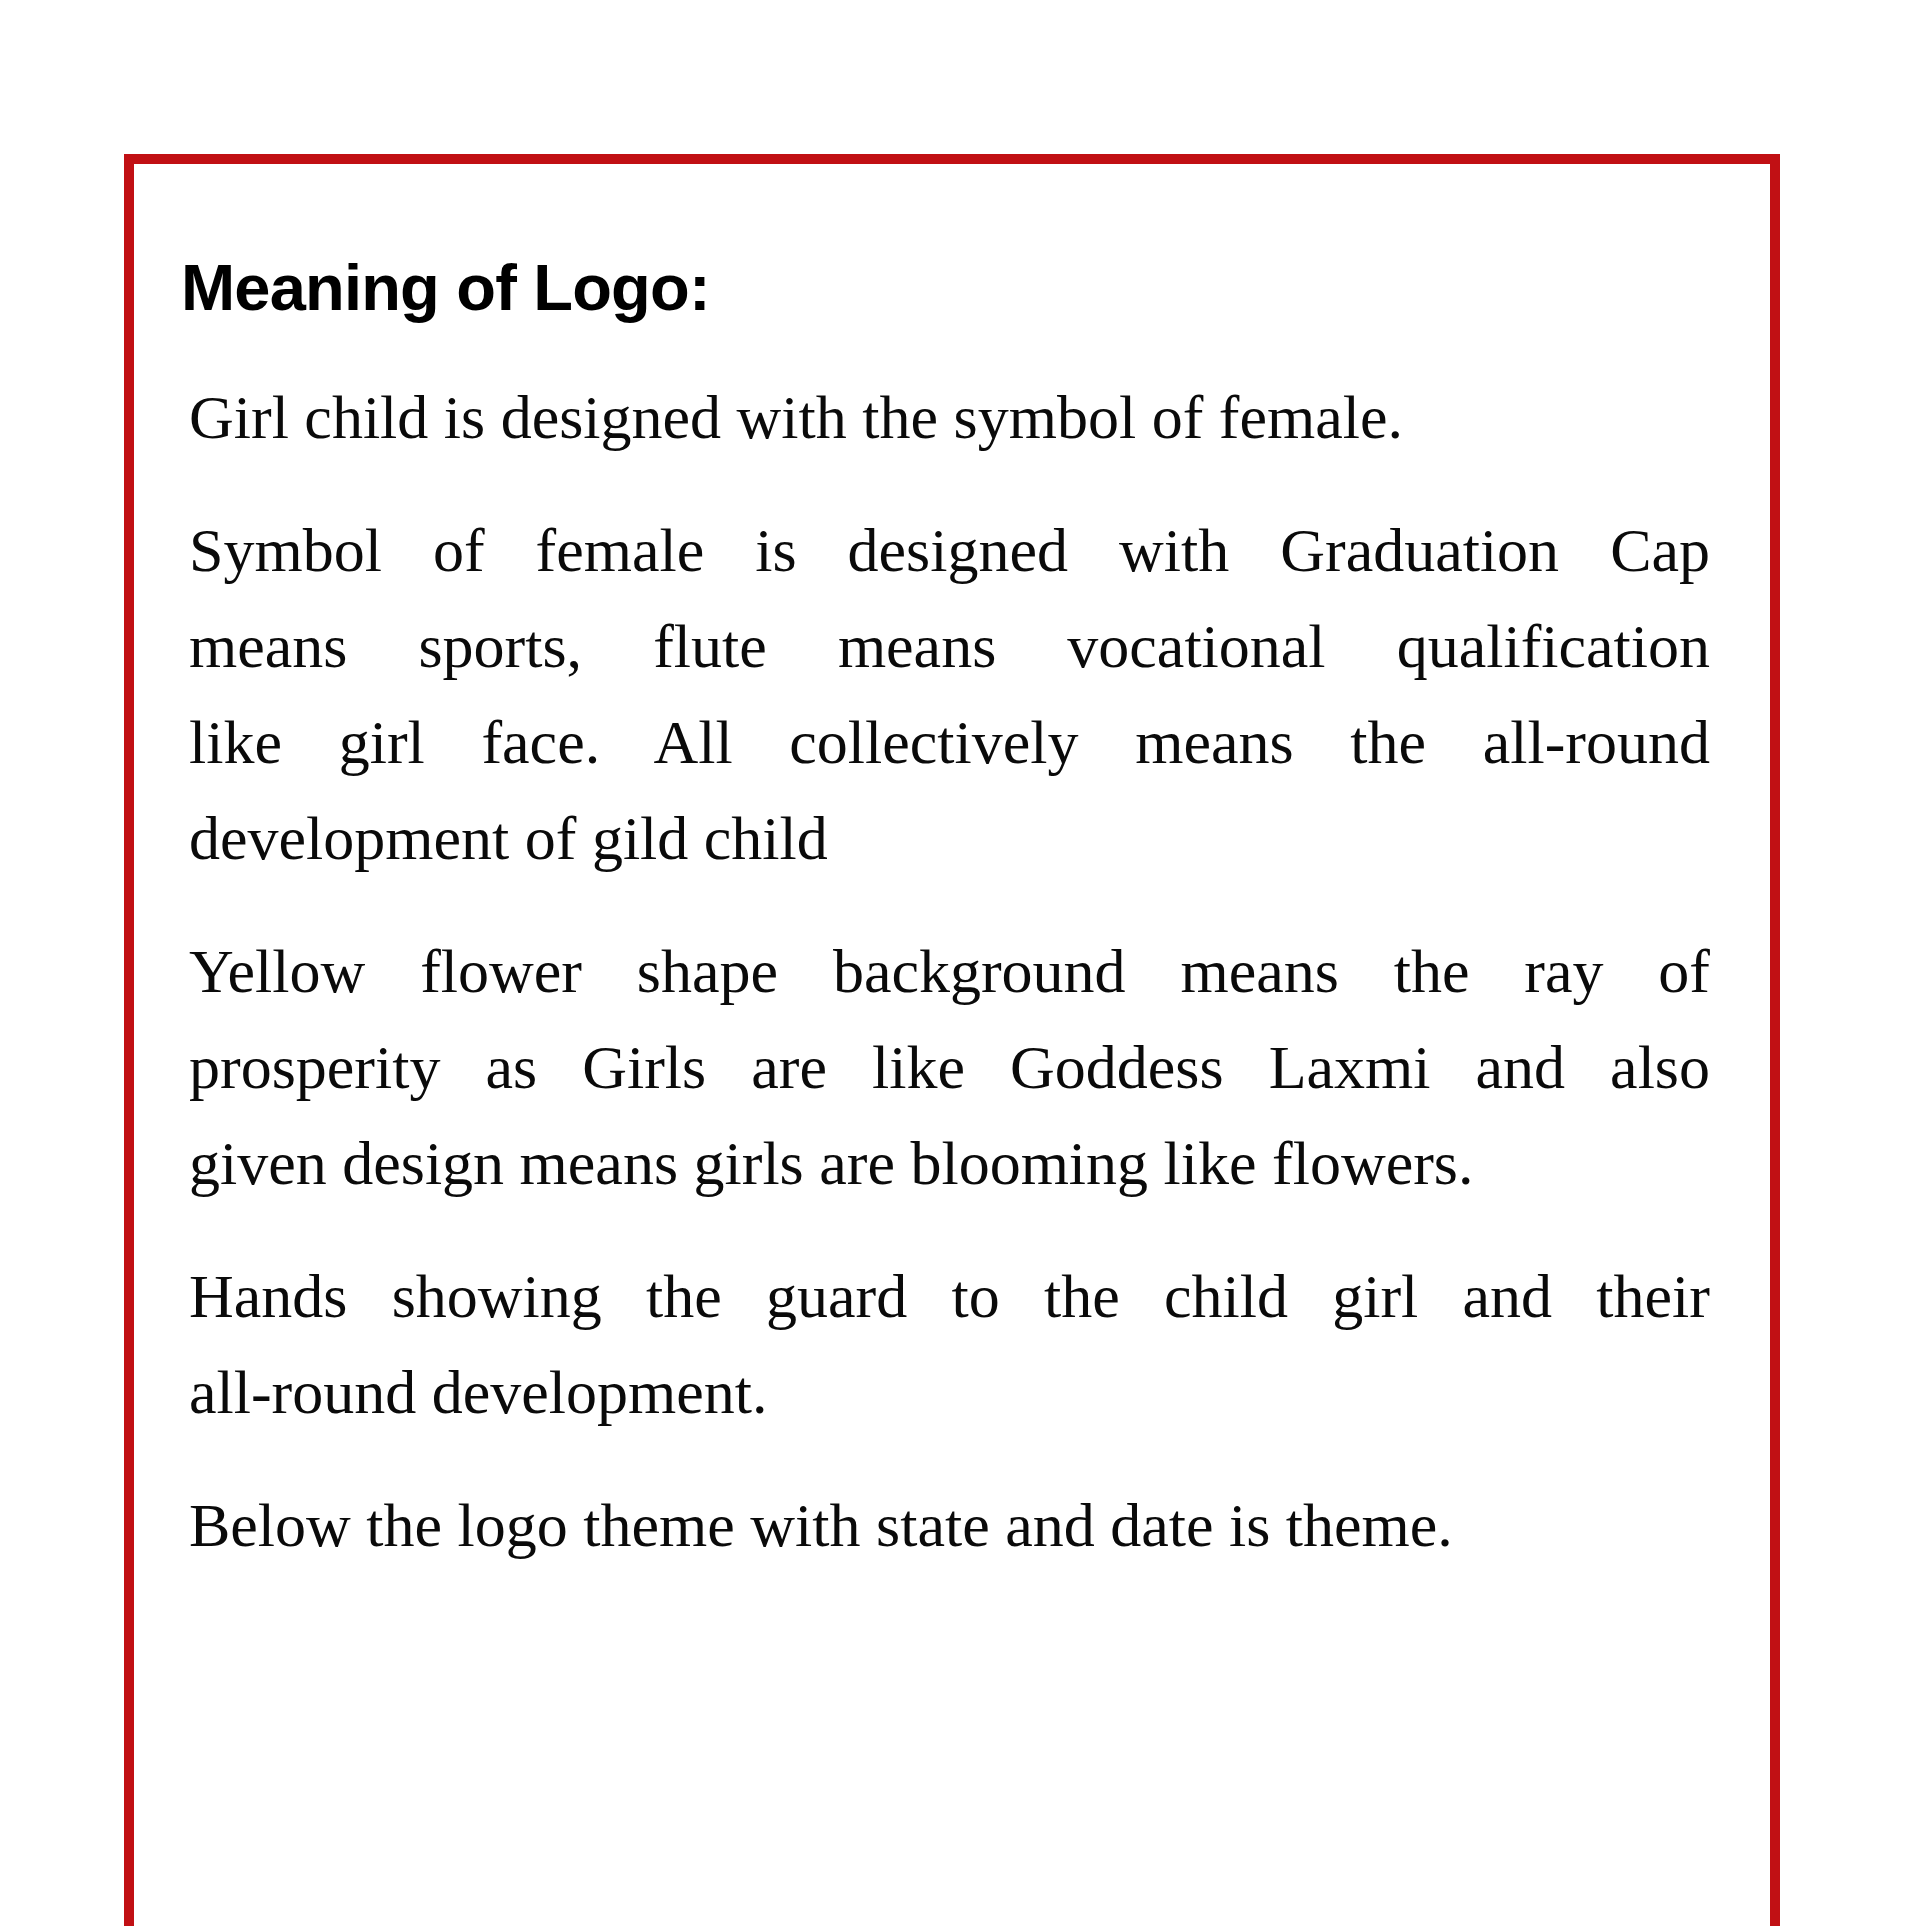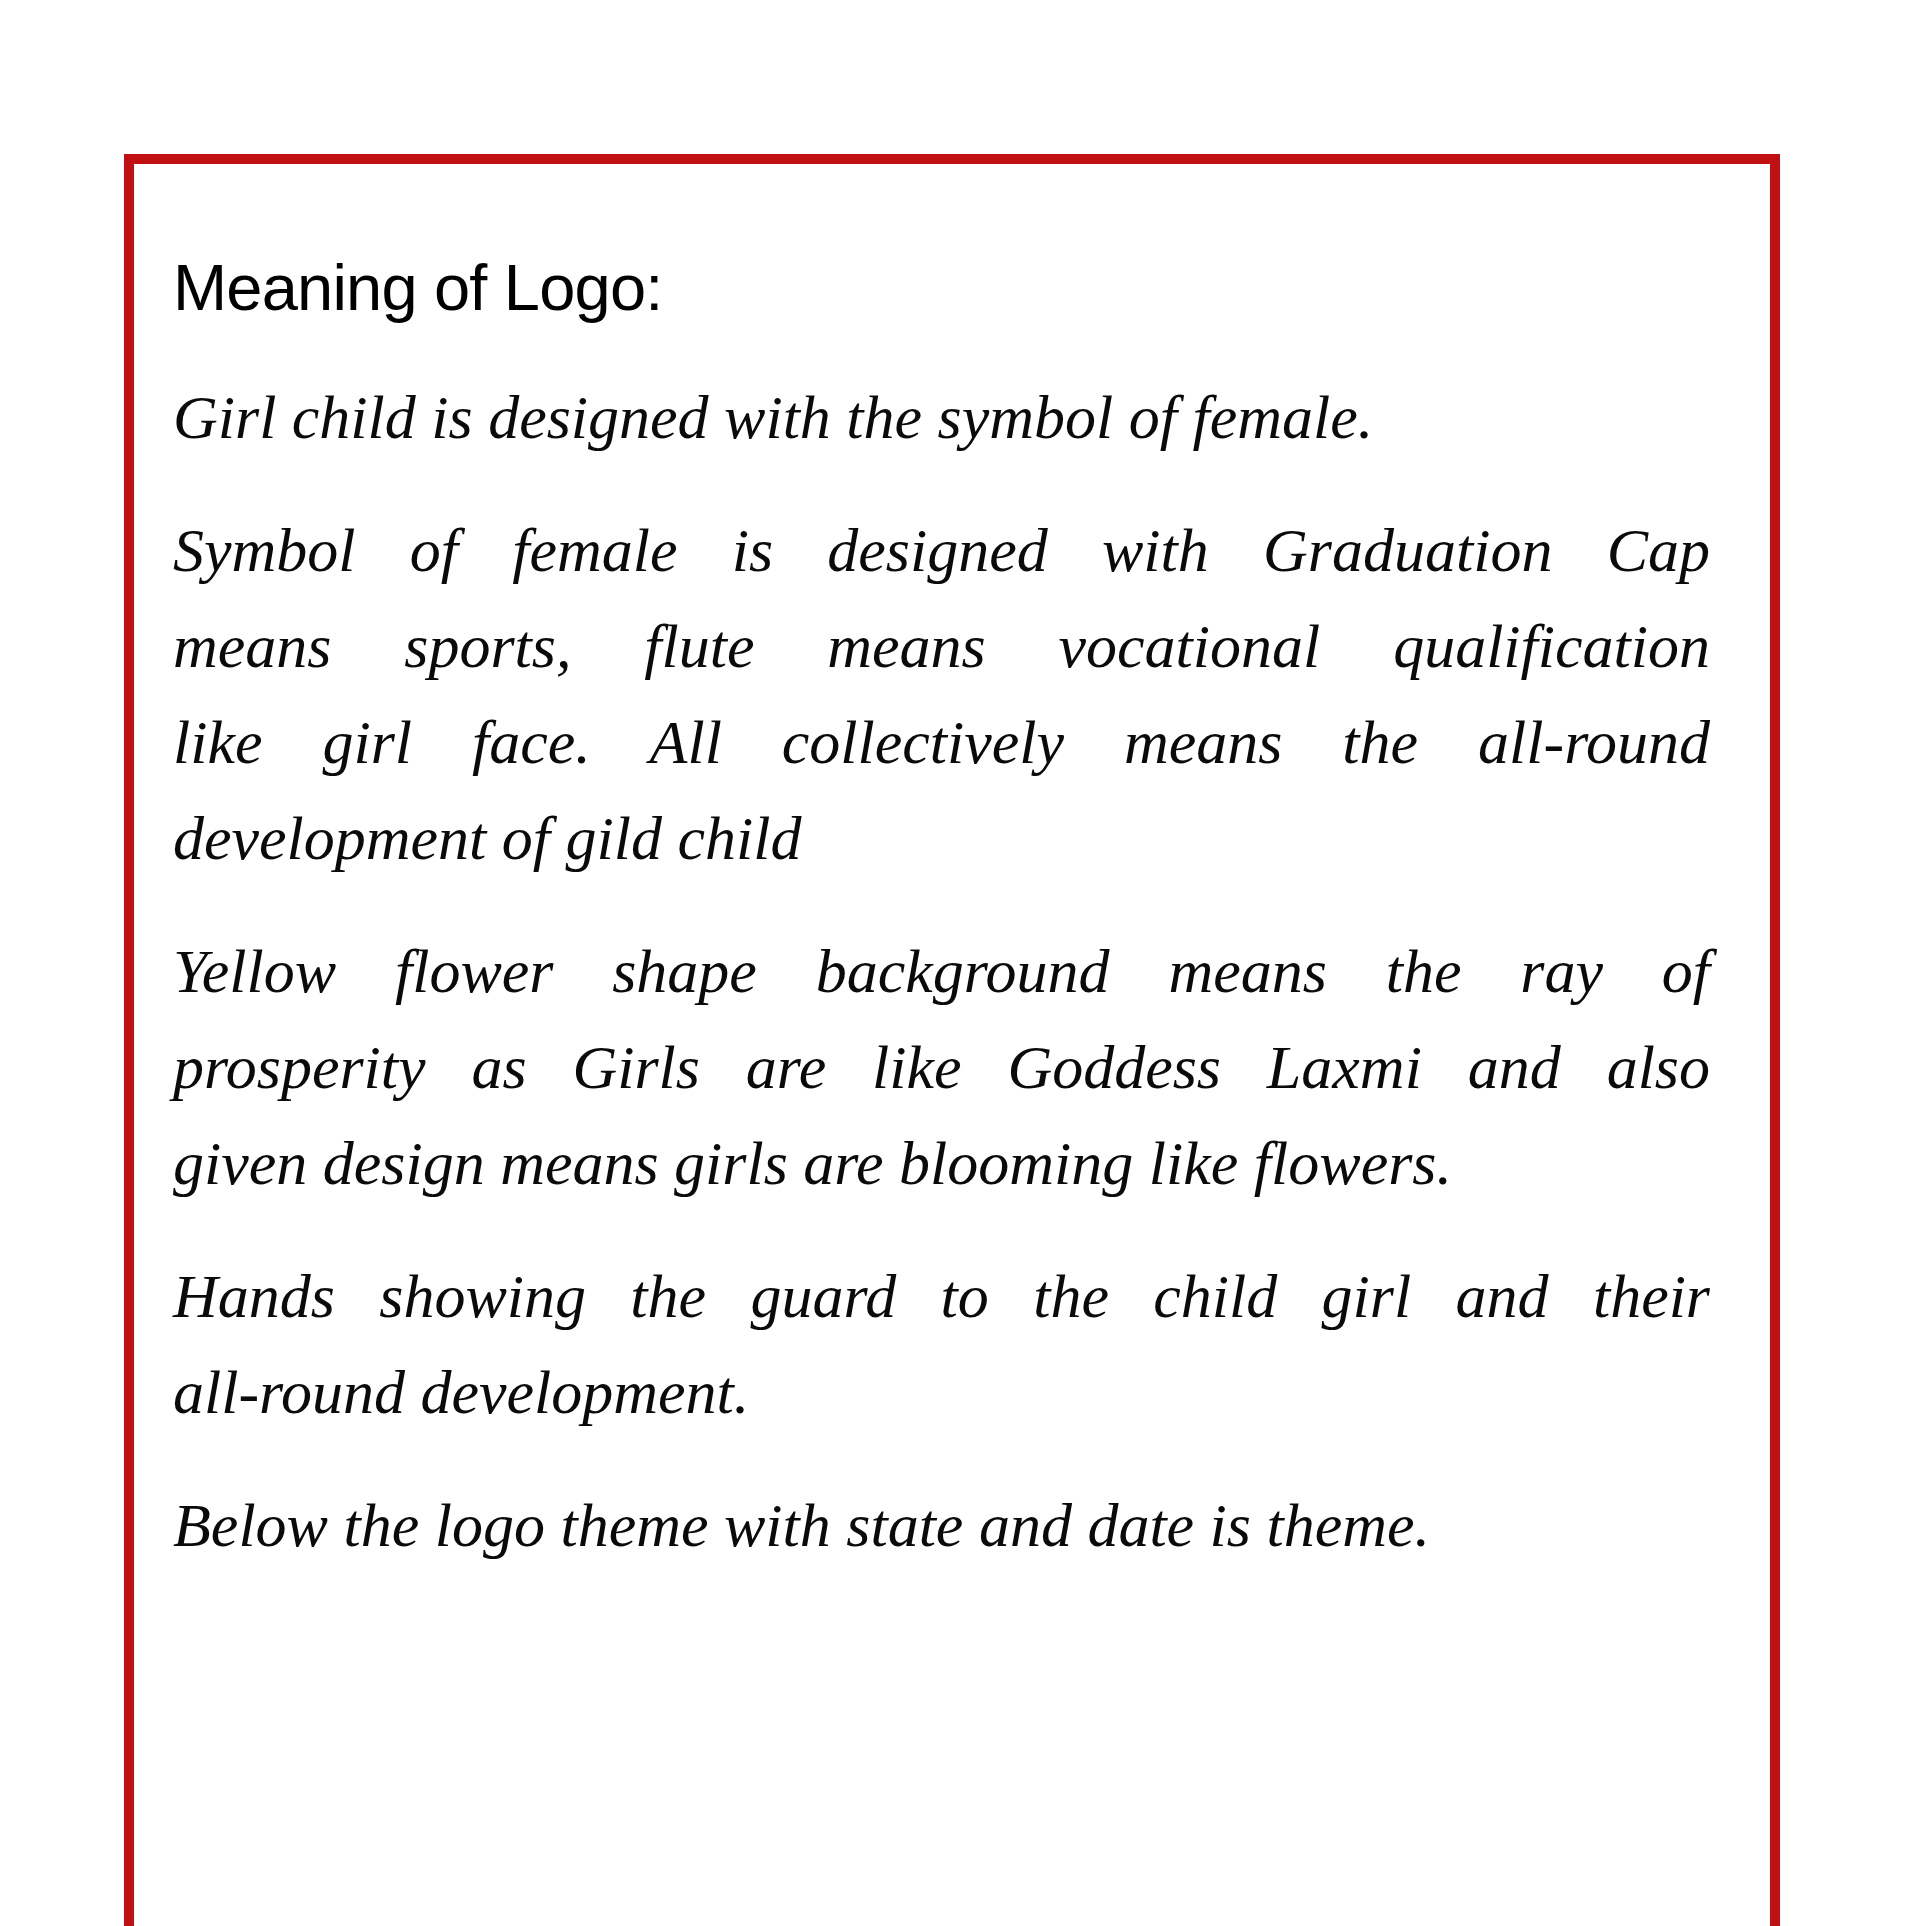--- a/index.html
+++ b/index.html
@@ -21,29 +21,29 @@
     border: 10px solid var(--red, #c11014);
     box-sizing: border-box;
   }
   .content {
     position: absolute;
     left: 173px;
     top: 247px;
     width: 1537px;
   }
   .heading {
-    margin: 0 0 40px 0;
+    margin: 0 0 40px 8px;
     font-family: "Liberation Sans", "DejaVu Sans", sans-serif;
-    font-weight: 400;
+    font-weight: 700;
     font-size: 65px;
     line-height: 82px;
     letter-spacing: -0.8px;
     color: var(--heading, #000000);
   }
-  .para { margin: 0 0 37px 0; font-style: italic; }
+  .para { margin: 0 0 37px 16px; }
   .bl {
     font-size: 62px;
     line-height: 96px;
     text-align: justify;
     text-justify: inter-word;
   }
   .jl { text-align-last: justify; }
 </style>
 </head>
 <body>

